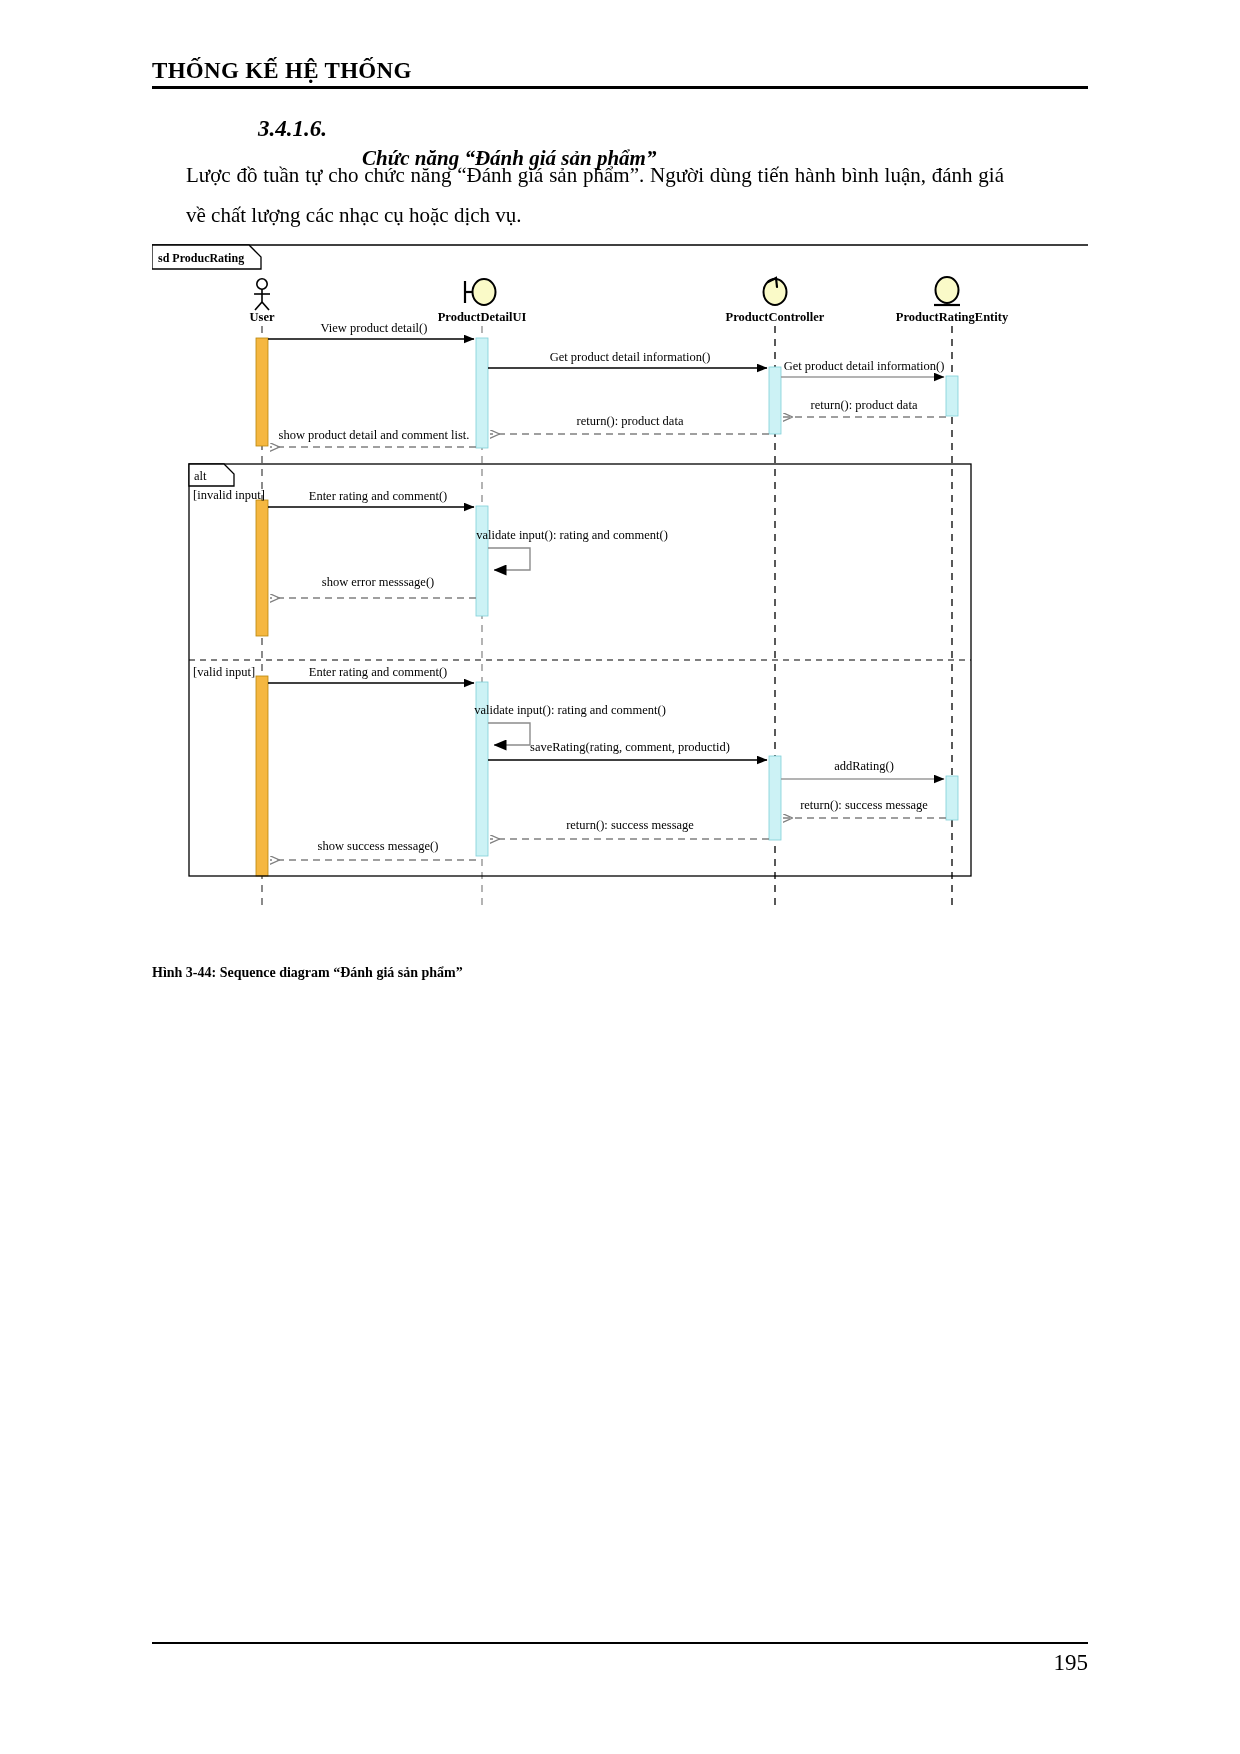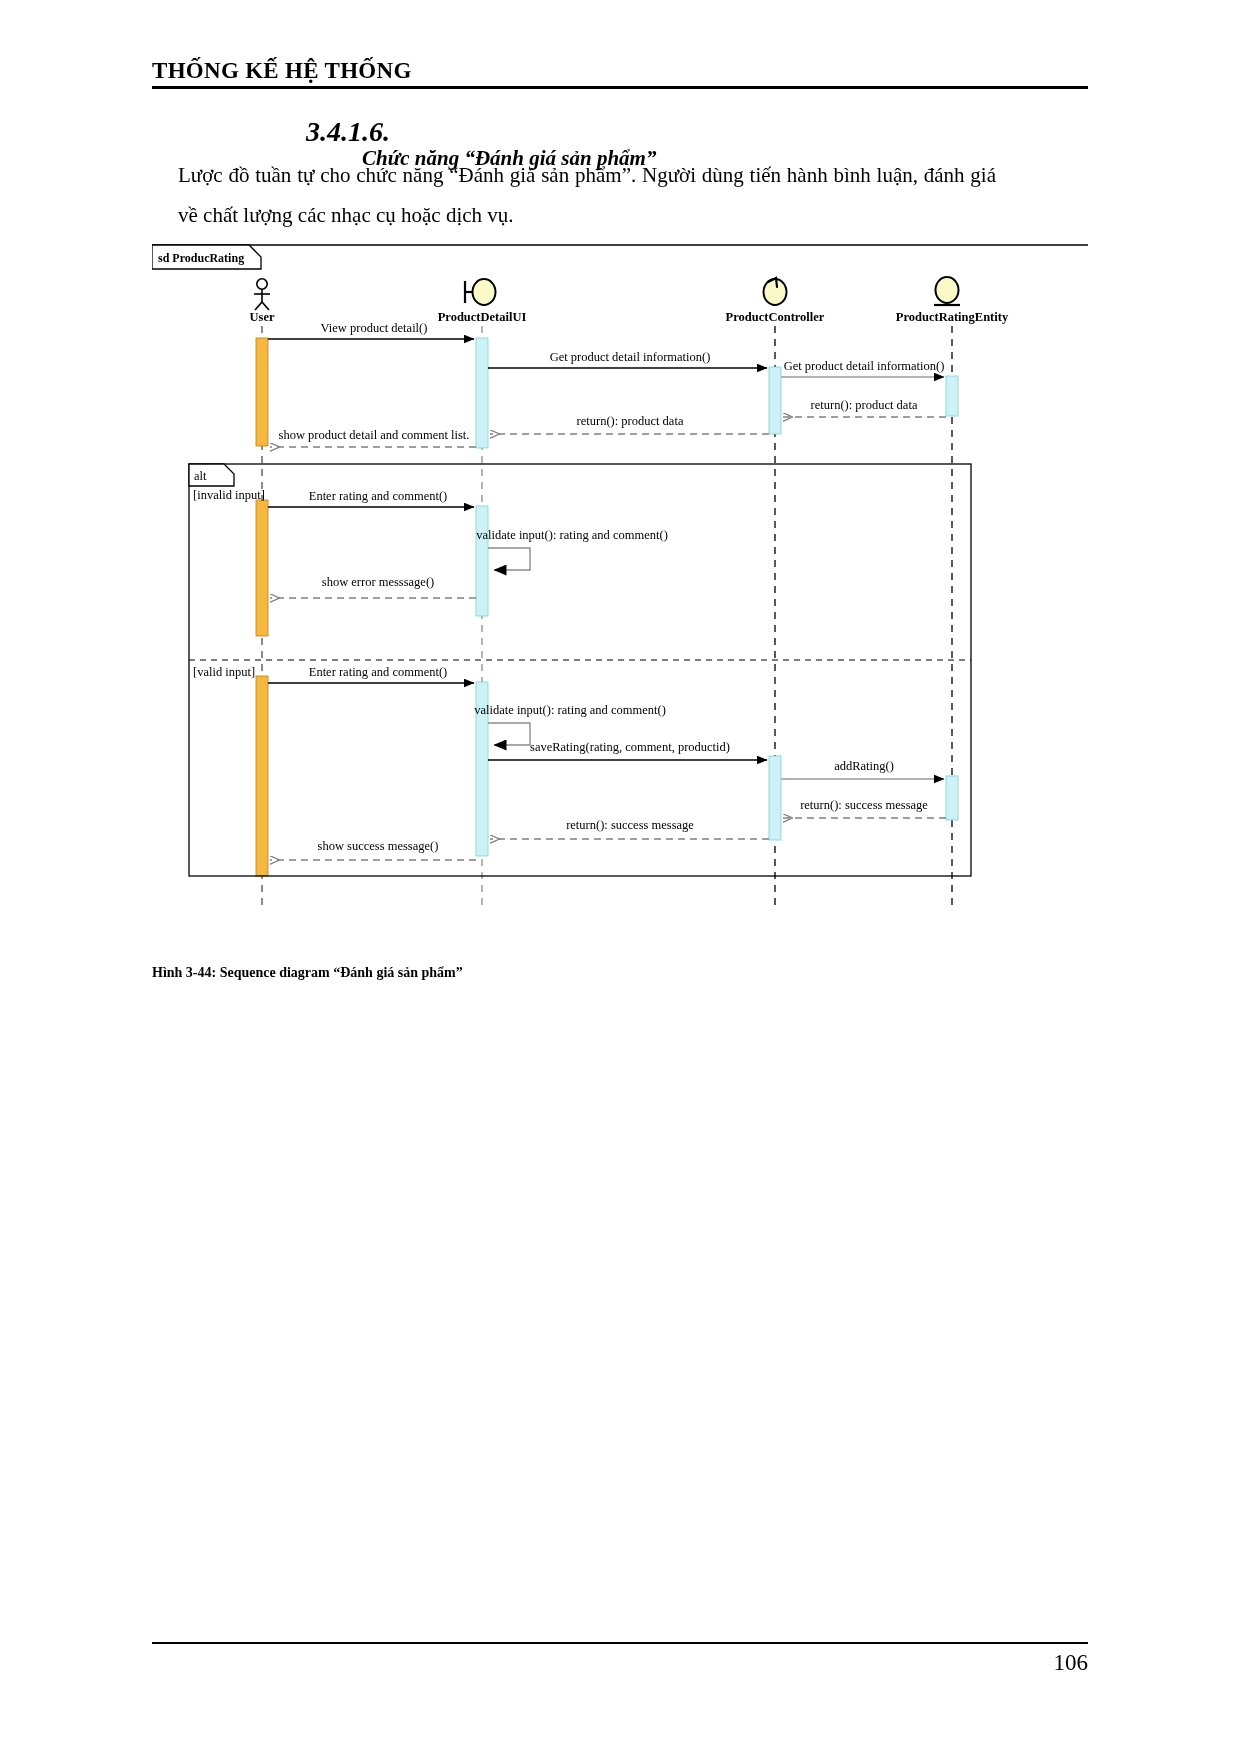--- a/index.html
+++ b/index.html
@@ -15,28 +15,28 @@
   .header-title{
     font-family:"Liberation Serif", serif;
     font-size:23px;font-weight:bold;letter-spacing:.3px;color:#000;
     line-height:1.1;
   }
   .header-rule{margin-top:3px;border-top:3px solid #000;width:936px;}
 
   
   .sec-num{
     position:absolute;left:258px;top:116px;
-    font-style:italic;font-weight:bold;font-size:28px;color:#000;margin-left:48px;
+    font-style:italic;font-weight:bold;font-size:23px;color:#000;
   }
   .sec-title{
     position:absolute;left:362px;top:116px;
     font-style:italic;font-weight:bold;font-size:21px;color:#000;white-space:nowrap;margin-top:30px;
   }
   .para{
-    position:absolute;left:178px;top:155px;width:818px;
+    position:absolute;left:186px;top:155px;width:818px;
     font-size:21px;line-height:40px;text-align:justify;color:#000;
   }
 
   
   .figure{position:absolute;left:152px;top:236px;width:936px;height:690px;}
   .fig-svg{display:block;}
 
   .caption{
     position:absolute;left:152px;top:965px;width:936px;
     font-size:14px;font-weight:bold;color:#000;
@@ -256,15 +256,15 @@
       <g>
         <text x="226" y="614" font-size="12.5" text-anchor="middle">show success message()</text>
         <line x1="324" y1="624" x2="118" y2="624" stroke="#808080" stroke-width="1.3" stroke-dasharray="7,5" marker-end="url(#openArrow)"></line>
       </g>
     </svg>
   </div>
 
   <div class="caption">Hình 3-44: Sequence diagram “Đánh giá sản phẩm”</div>
 
   <div class="footer-rule"></div>
-  <div class="page-num">106</div>
+  <div class="page-num">195</div>
 
 </div>
 
 </body></html>

